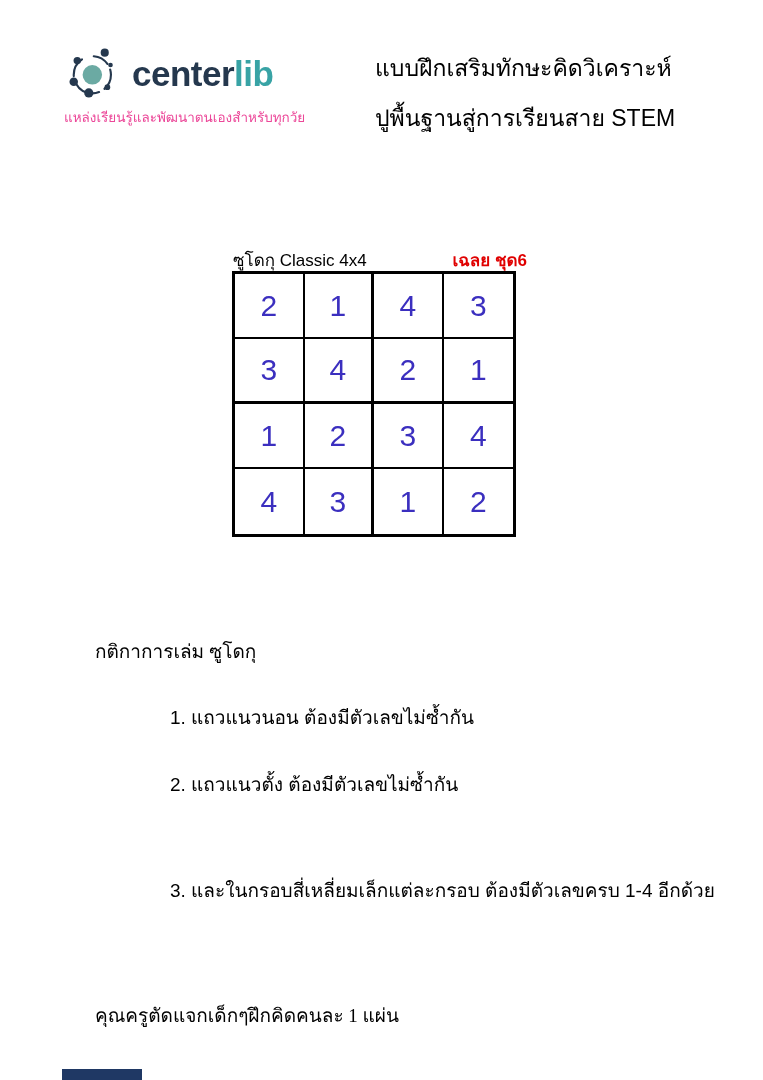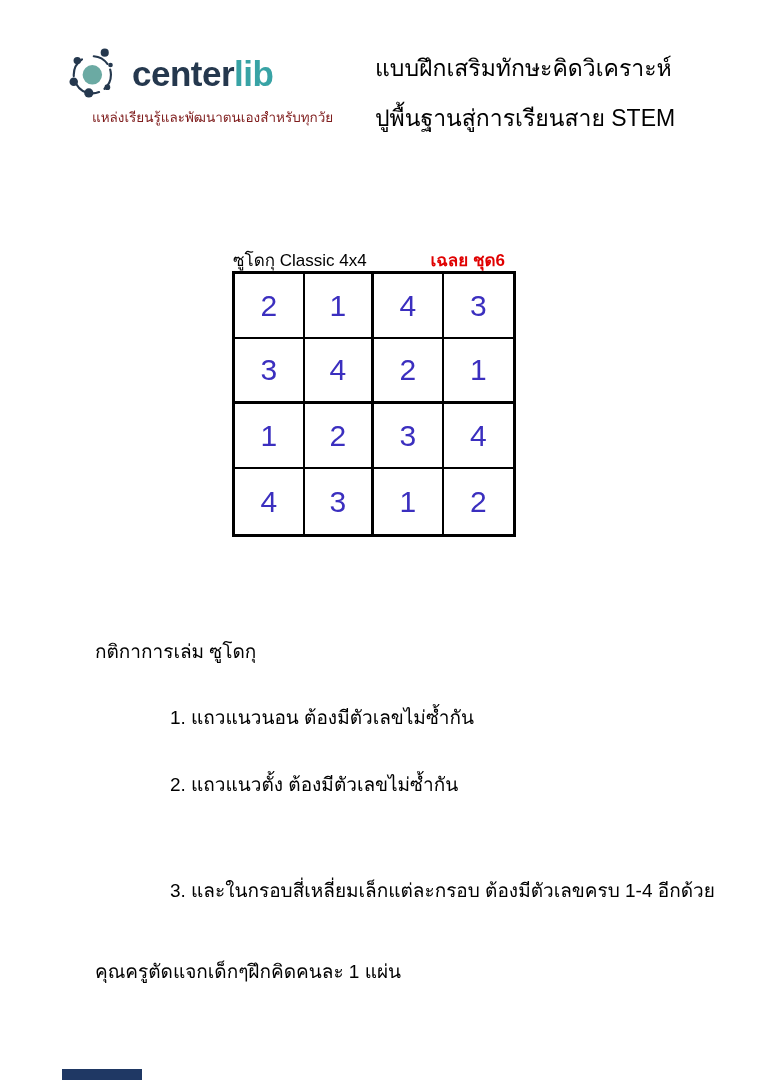--- a/index.html
+++ b/index.html
@@ -13,31 +13,31 @@
   }
   .page{position:absolute;inset:0;width:763px;height:952px;background:#fff;}
 
   
   .logo-block{position:absolute;left:64px;top:44px;width:250px;}
   .logo-row{display:flex;align-items:center;gap:6px;}
   .logo-icon{width:62px;height:58px;flex:0 0 auto;}
   .brand{font-size:35px;font-weight:700;letter-spacing:-0.5px;line-height:1;}
   .brand .b-center{color:#25384e;}
   .brand .b-lib{color:#38a3a5;}
-  .tagline{margin-top:4px;font-size:13.5px;color:#7f1d1d;white-space:nowrap;margin-left:28px;}
+  .tagline{margin-top:4px;font-size:13.5px;color:#ec4899;white-space:nowrap;}
 
   
   .hdr{position:absolute;left:375px;white-space:pre;color:#000;}
   .hdr1{top:50px;font-size:23px;}
   .hdr2{top:100px;font-size:23px;}
   .hdr3{top:148px;font-size:20px;}
 
   
   .puzzle-caption{position:absolute;left:233px;top:246px;font-size:17px;text-align:center;}
-  .answer-caption{position:absolute;right:258px;top:246px;font-size:17px;font-weight:700;color:#e00000;}
+  .answer-caption{position:absolute;right:236px;top:246px;font-size:17px;font-weight:700;color:#e00000;}
   .grid{
     position:absolute;left:232px;top:271px;
     width:284px;height:266px;
     border:3px solid #000;
     display:grid;
     grid-template-columns:repeat(4,1fr);
     grid-template-rows:repeat(4,1fr);
     box-sizing:border-box;
     background:#fff;
   }
@@ -53,21 +53,21 @@
   .cell.r1{border-bottom-width:3px;}
   .cell.r3{border-bottom:none;}
 
   
   .txt{position:absolute;font-size:19px;white-space:pre;color:#000;}
   .rules-title{left:95px;top:636px;}
   .rule-1{left:170px;top:702px;}
   .rule-2{left:170px;top:769px;text-align:right;}
   .rule-3{left:170px;top:875px;}
   .note-1{left:95px;top:903px;}
-  .note-2{left:95px;top:956px;}
+  .note-2{left:95px;top:1000px;font-family:Liberation Serif, serif;}
 
   
   .footer-bar{position:absolute;left:62px;top:1069px;width:80px;height:11px;background:#1f3864;}
 </style>
 </head>
 <body>
 
 <div class="page">
 
   <div class="logo-block">

